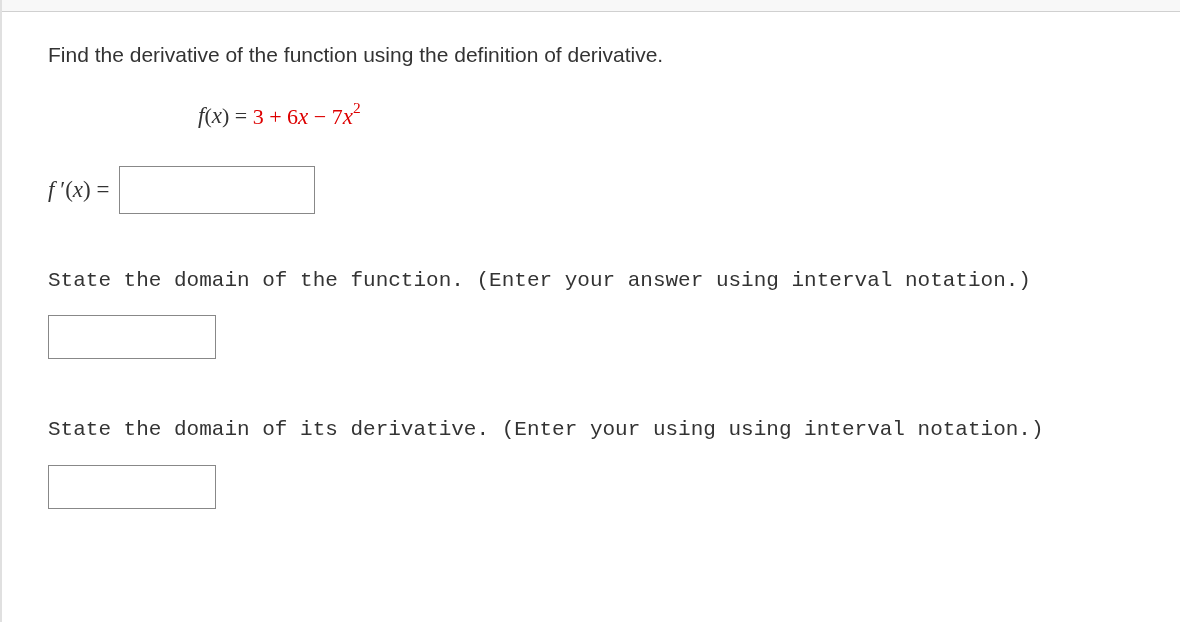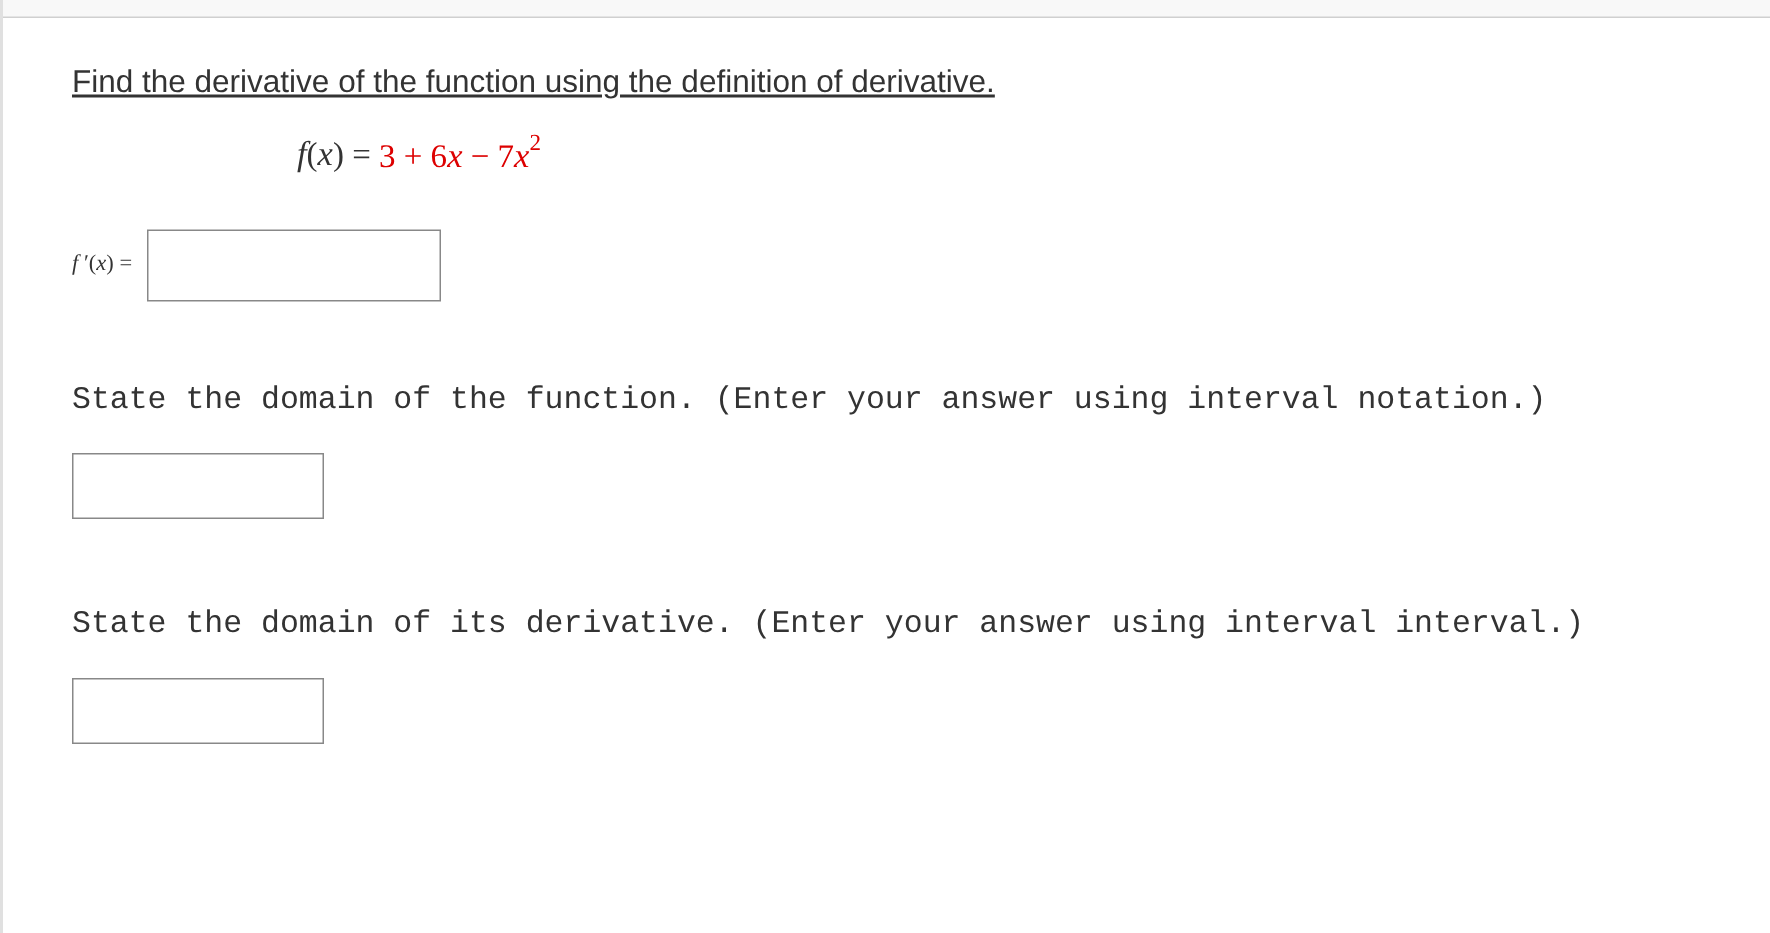--- a/index.html
+++ b/index.html
@@ -33,23 +33,22 @@
       position: absolute;
       left: 10px;
       top: 0;
       width: 1px;
       height: 100%;
     }
     .content {
       padding: 28px 20px 20px 48px;
     }
     .question-row {
-      margin-bottom: 20px;
+      margin-bottom: 32px;
       line-height: 1.4;
-      text-decoration: underline;
     }
     .equation-row {
       padding-left: 150px;
       margin-bottom: 36px;
       font-size: 22px;
     }
     .italic {
       font-style: italic;
       font-family: "Times New Roman", Times, serif;
       font-size: 23px;
@@ -67,21 +66,21 @@
       top: -2px;
     }
     .answer-row {
       display: flex;
       align-items: center;
       gap: 10px;
       margin-bottom: 52px;
     }
     .fprime-label {
       font-family: "Times New Roman", Times, serif;
-      font-size: 15px;
+      font-size: 23px;
     }
     .fprime-label .f-italic {
       font-style: italic;
     }
     .input-box {
       border: 1px solid #888;
       background: #fff;
       height: 48px;
       width: 196px;
       font-size: 18px;
@@ -123,19 +122,19 @@
     </span>
     <input type="text" class="input-box" style="">
   </div>
 
   <div class="prompt-domain">State the domain of the function. (Enter your answer using interval notation.)</div>
 
   <div class="domain-input-row">
     <input type="text" class="input-box input-box-small" style="">
   </div>
 
-  <div class="prompt-domain">State the domain of its derivative. (Enter your answer using interval interval.)</div>
+  <div class="prompt-domain">State the domain of its derivative. (Enter your using using interval notation.)</div>
 
   <div class="domain-input-row">
     <input type="text" class="input-box input-box-small" style="">
   </div>
 
 </div>
 
 </body></html>

